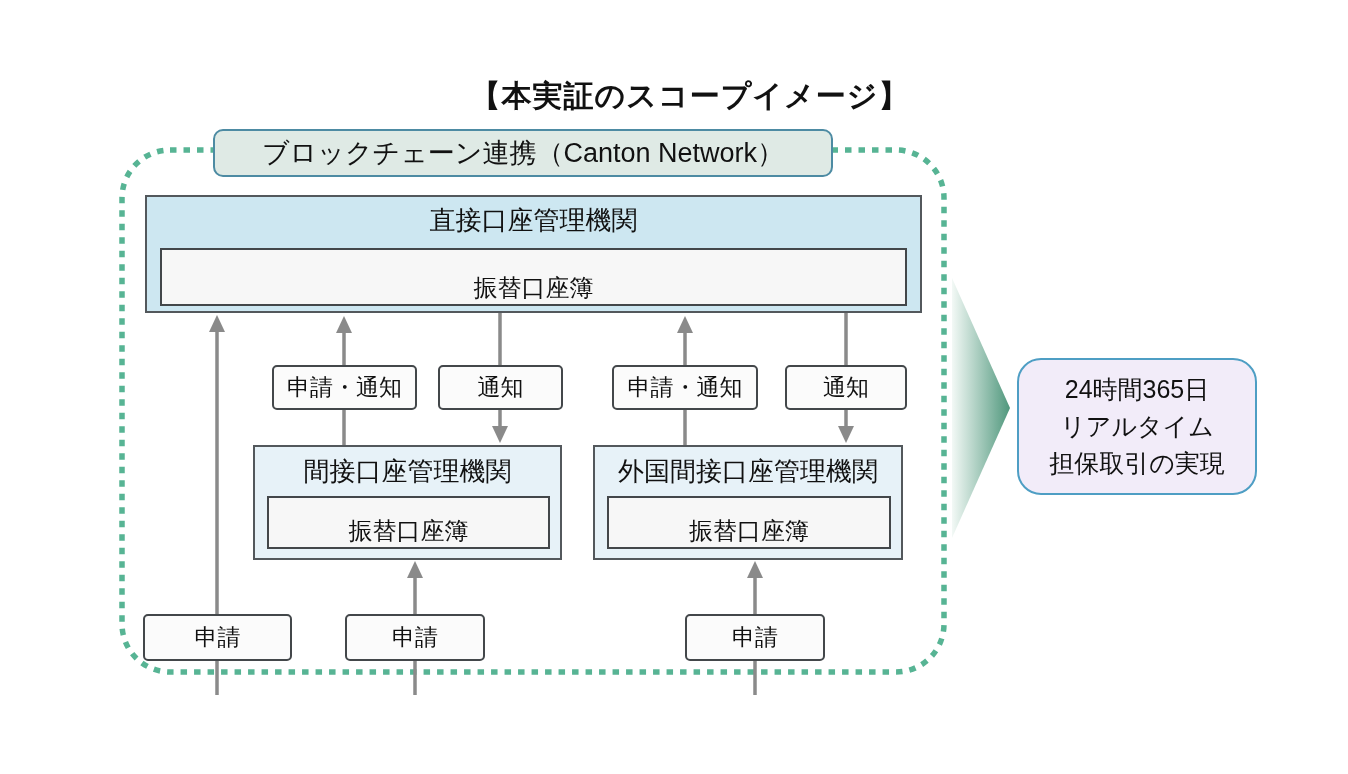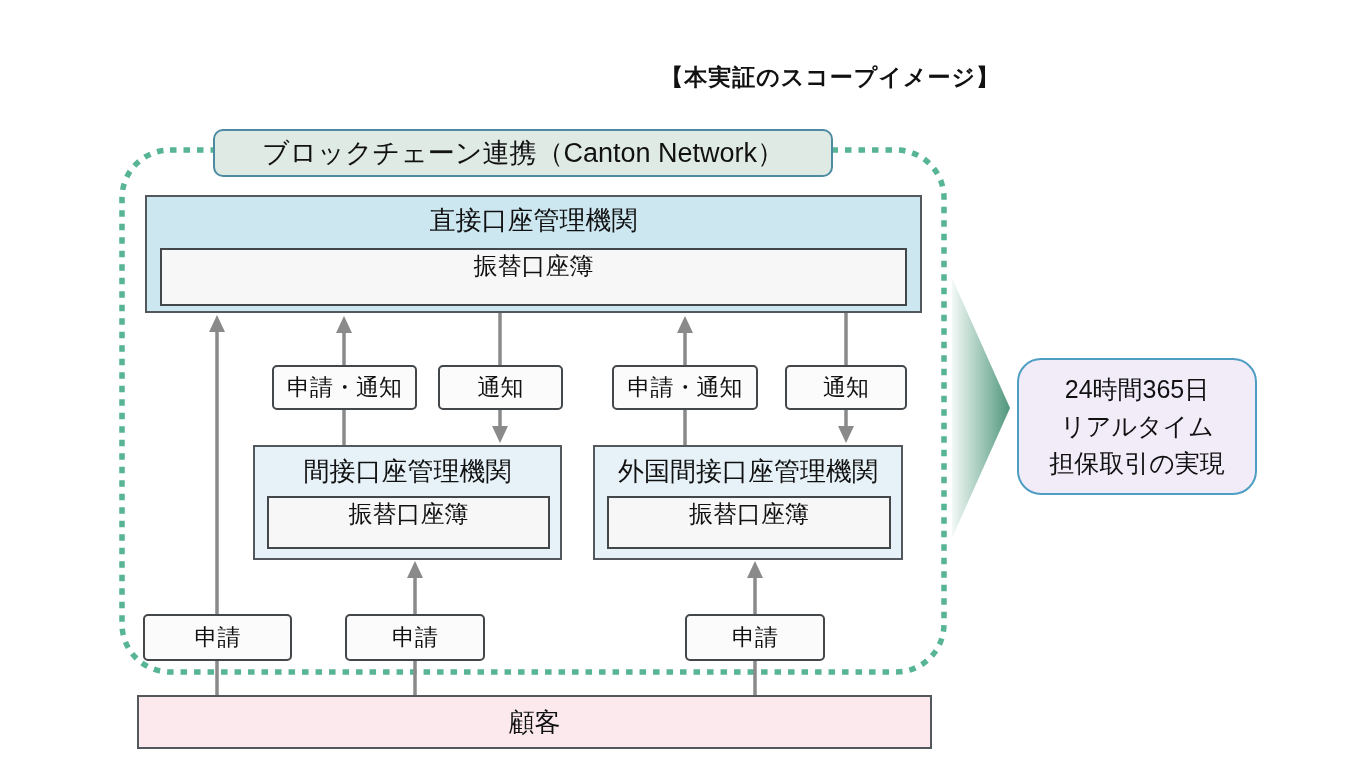--- a/index.html
+++ b/index.html
@@ -1,25 +1,25 @@
 <!DOCTYPE html>
 <html><head>
 <meta charset="utf-8">
 <style>
   html,body{margin:0;padding:0;background:#ffffff;}
   body{font-family:"Liberation Sans","DejaVu Sans",sans-serif;color:#111;}
   .canvas{position:relative;width:1348px;height:774px;background:#fff;overflow:hidden;}
   .abs{position:absolute;box-sizing:border-box;}
-  .page-title{left:380px;top:62px;width:620px;text-align:right;font-size:23px;font-weight:600;letter-spacing:1px;z-index:5;}
+  .page-title{left:380px;top:76px;width:620px;text-align:center;font-size:30px;font-weight:600;letter-spacing:1px;z-index:5;}
   svg.layer{left:0;top:0;width:1348px;height:774px;z-index:1;}
   .chip{background:#fbfbfb;border:2px solid #43474a;border-radius:5px;display:flex;align-items:center;justify-content:center;font-size:23px;z-index:4;}
   .header-box{left:213px;top:129px;width:620px;height:48px;background:#dfeae5;border:2.5px solid #4d8ba3;border-radius:10px;display:flex;align-items:center;justify-content:center;font-size:27px;z-index:3;}
   .big-box{left:145px;top:195px;width:777px;height:118px;background:#cde7f1;border:2px solid #53585c;z-index:2;}
   .big-box .box-title{position:absolute;left:0;top:6px;width:100%;text-align:center;font-size:26px;}
-  .ledger{background:#f7f7f7;border:2px solid #43474a;display:flex;align-items:flex-start;justify-content:center;font-size:24px;}
+  .ledger{background:#f7f7f7;border:2px solid #43474a;display:flex;align-items:flex-end;justify-content:center;font-size:24px;}
   .ledger-direct{left:13px;top:51px;width:747px;height:58px;}
   .mid-box{top:445px;height:115px;background:#e7f2f8;border:2px solid #53585c;z-index:2;}
   .mid-box .box-title{position:absolute;left:0;top:7px;width:100%;text-align:center;font-size:26px;}
   .mid-ledger{left:12px;top:49px;height:53px;}
   .customer-box{left:137px;top:695px;width:795px;height:54px;background:#fbe9ee;border:2px solid #53585c;display:flex;align-items:center;justify-content:center;font-size:26px;z-index:2;}
   .outcome-box{left:1017px;top:358px;width:240px;height:137px;background:#f2ecf9;border:2.5px solid #4e9ec4;border-radius:24px;display:flex;flex-direction:column;align-items:center;justify-content:center;font-size:25px;line-height:37px;z-index:2;}
 </style>
 </head>
 <body>
 
@@ -116,23 +116,20 @@
   <div class="abs chip" style="left:143px;top:614px;width:149px;height:47px;">
     <span>申請</span>
   </div>
   <div class="abs chip" style="left:345px;top:614px;width:140px;height:47px;">
     <span>申請</span>
   </div>
   <div class="abs chip" style="left:685px;top:614px;width:140px;height:47px;">
     <span>申請</span>
   </div>
 
-  <div class="abs customer-box">
-    <span>顧客</span>
-  </div>
 
   <div class="abs outcome-box">
     <span>24時間365日</span>
     <span>リアルタイム</span>
     <span>担保取引の実現</span>
   </div>
 
 </div>
 
 </body></html>

